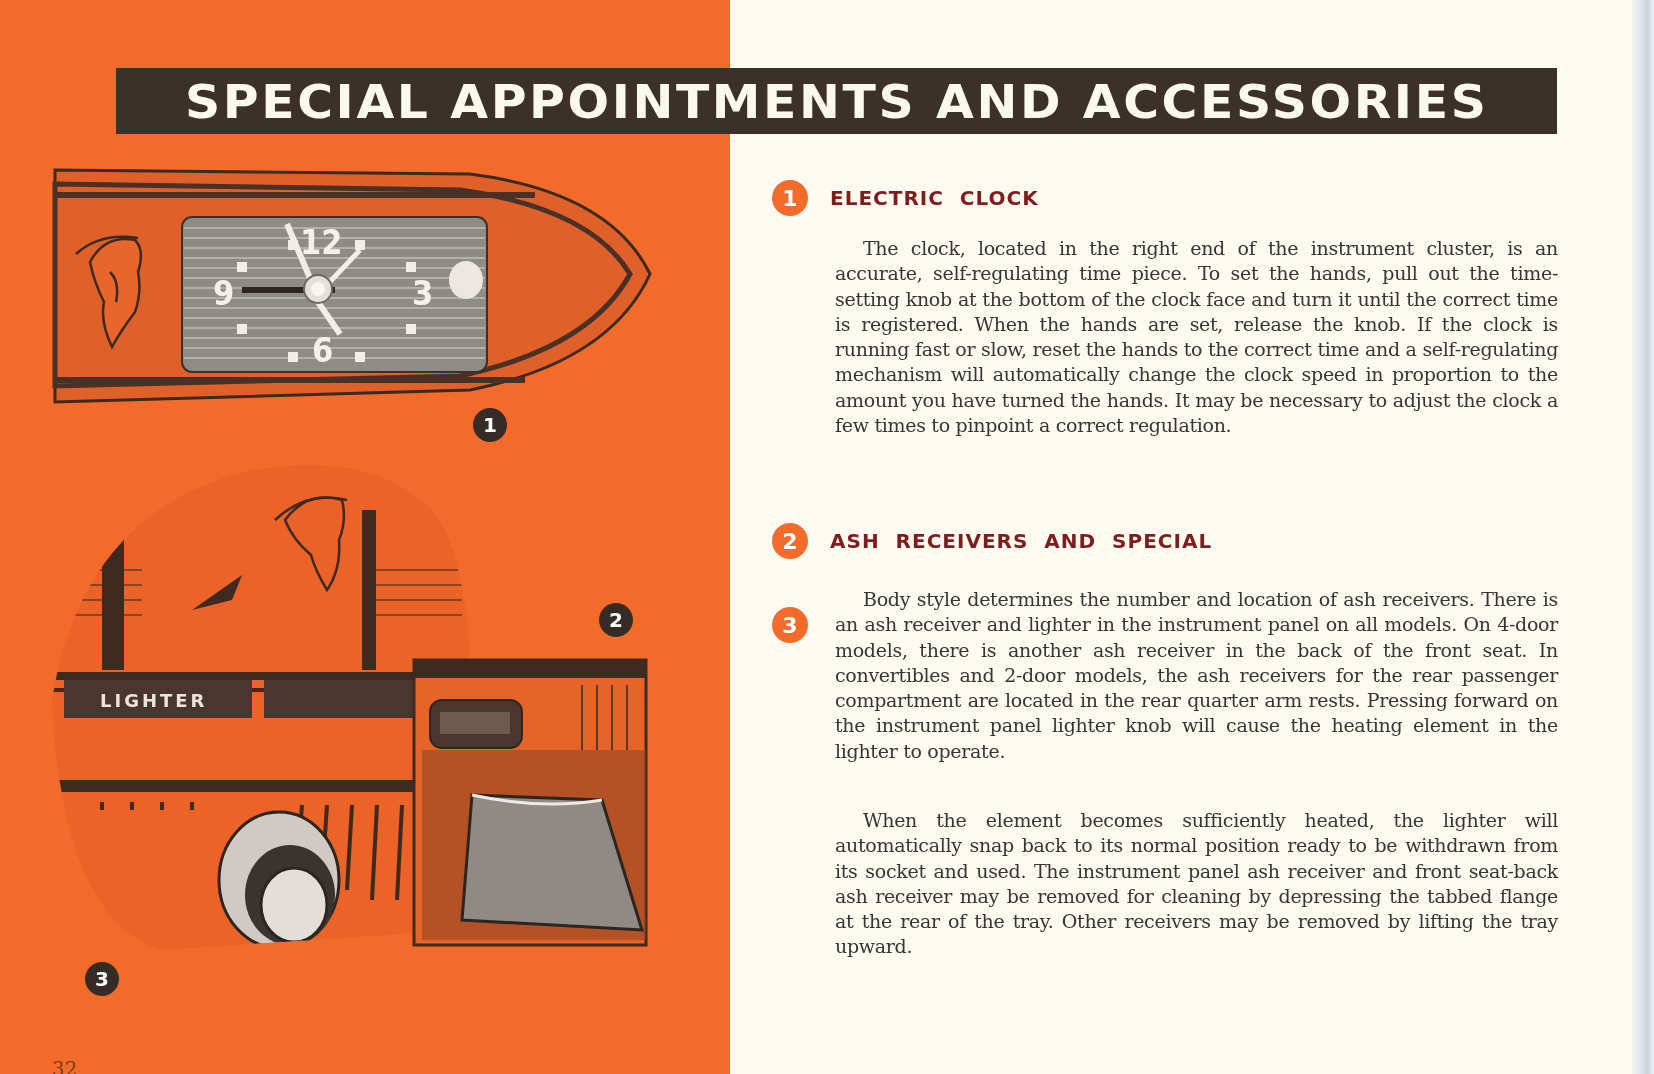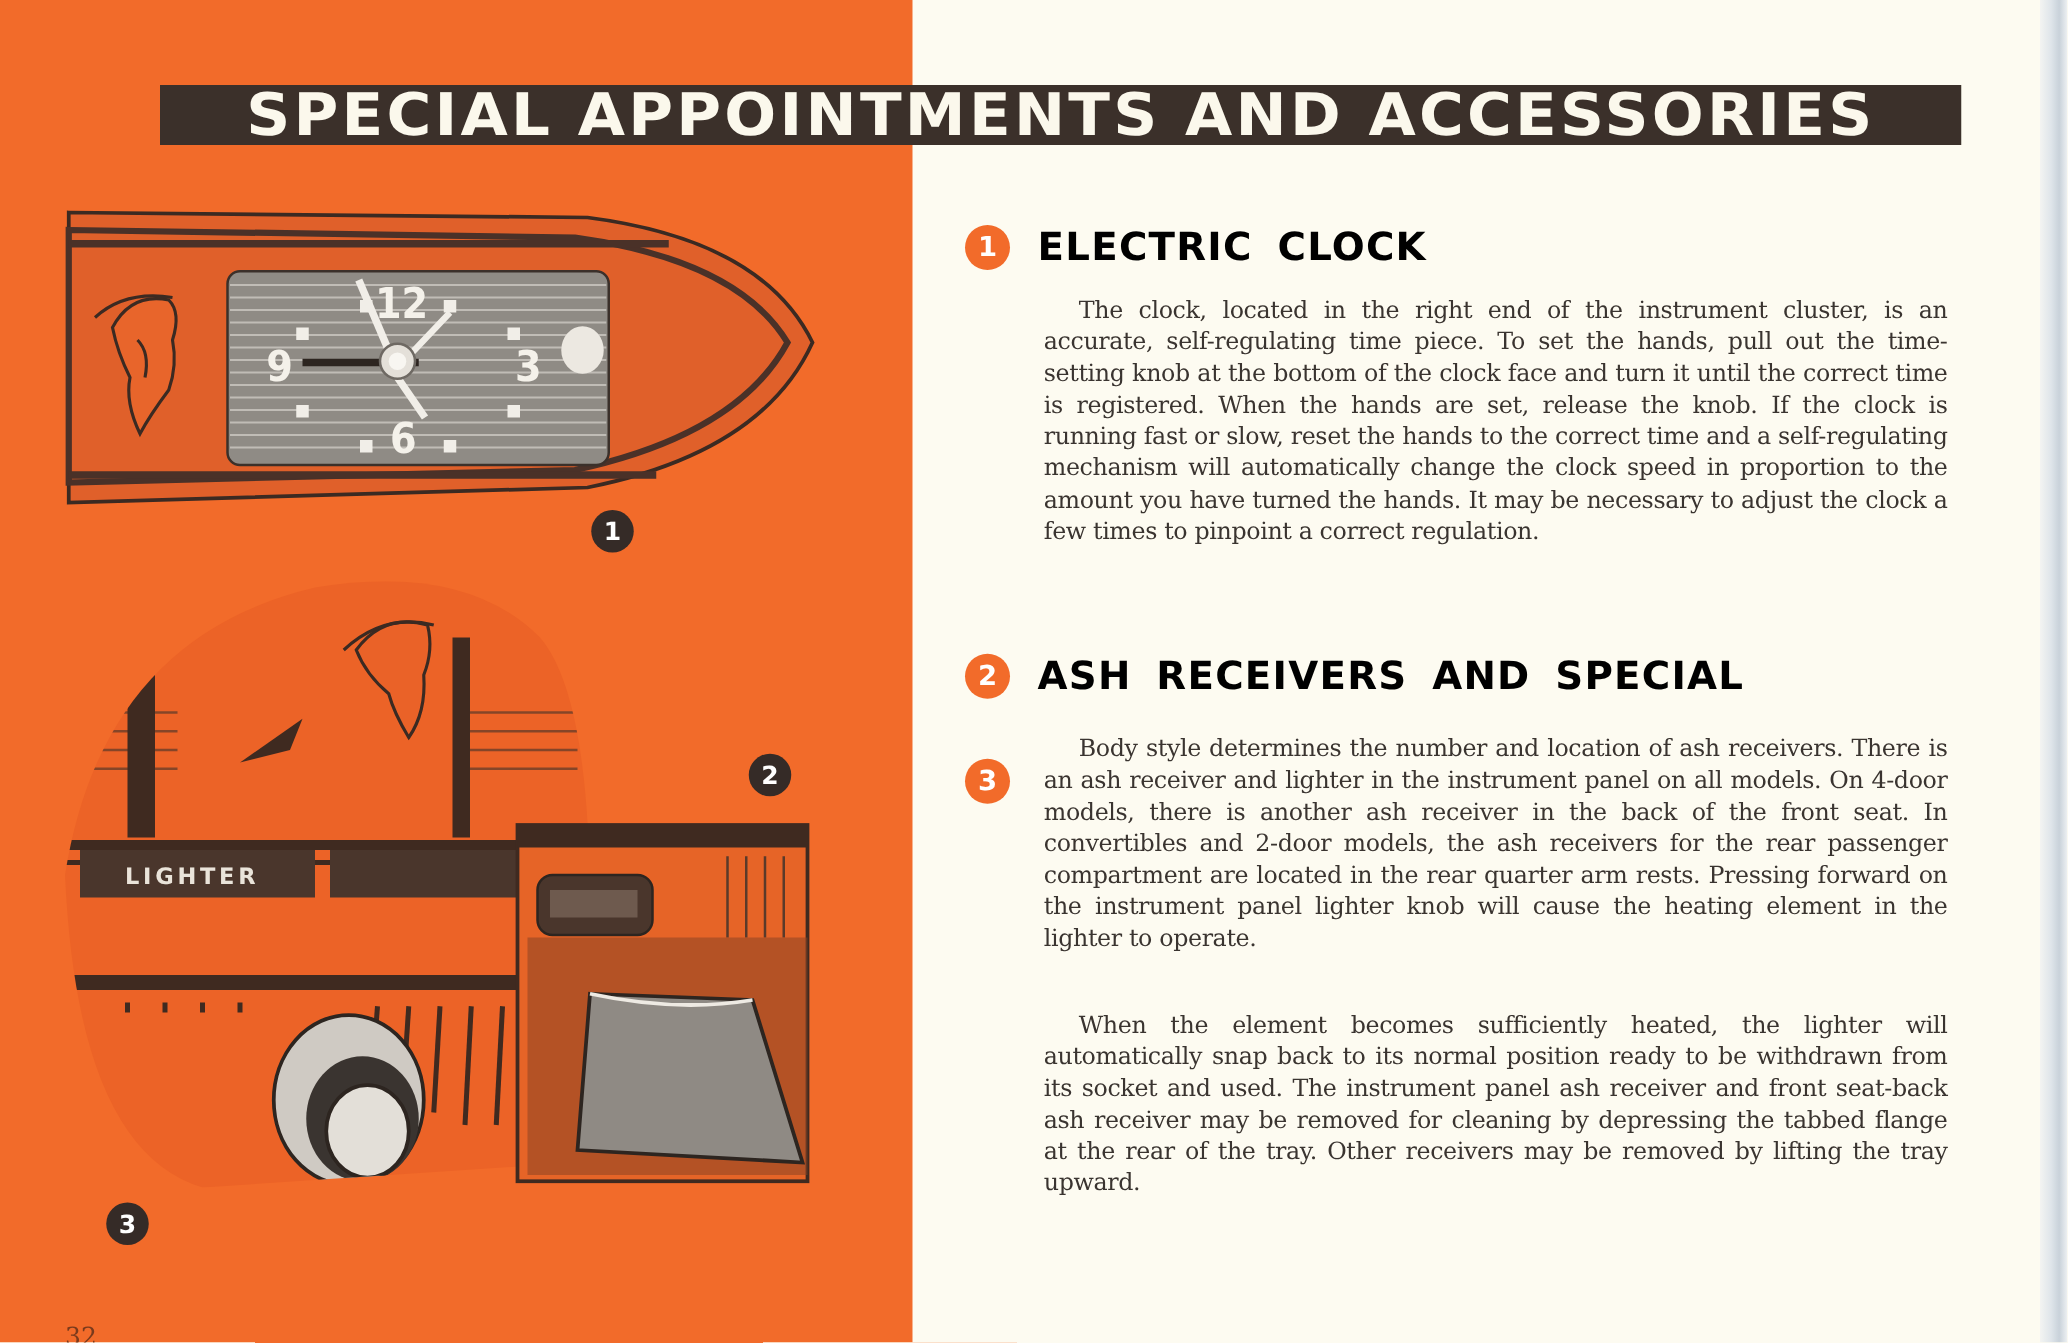--- a/index.html
+++ b/index.html
@@ -18,22 +18,22 @@
       position: absolute; left: 730px; top: 0;
       width: 924px; height: 1074px;
       background: #fdfbf1;
     }
     .page-edge {
       position: absolute; right: 0; top: 0;
       width: 22px; height: 1074px;
       background: linear-gradient(to right, #f3f4f2, #dfe5ea 40%, #c9d2da 70%, #eef1f3);
     }
     .title-banner {
-      position: absolute; left: 128px; top: 68px;
-      width: 1441px; height: 48px;
+      position: absolute; left: 116px; top: 68px;
+      width: 1441px; height: 66px;
       background: #3b302a;
       display: flex; align-items: center; justify-content: center;
     }
     .title-banner span {
       font-family: "DejaVu Sans", sans-serif;
       font-weight: bold;
       font-size: 47px;
       letter-spacing: 2.5px;
       color: #fbf8ec;
       line-height: 1;
@@ -47,21 +47,21 @@
       display: flex; align-items: center;
     }
     .num-badge {
       width: 36px; height: 36px; border-radius: 50%;
       background: #f26b2a; color: #fff;
       font-family: "DejaVu Sans", sans-serif; font-weight: bold;
       font-size: 22px; display: flex; align-items: center; justify-content: center;
     }
     .section-title {
       font-family: "DejaVu Sans", sans-serif; font-weight: bold;
-      color: #000000; font-size: 31px; letter-spacing: 1px;
+      color: #7f1d1d; font-size: 20px; letter-spacing: 1px;
       margin-left: 22px; word-spacing: 8px; text-align: right;
     }
     .body-text {
       position: absolute;
       left: 835px; width: 723px;
       color: #3a3430;
       font-family: "DejaVu Serif", serif;
       font-size: 19px;
       line-height: 25.3px;
       text-align: justify;

